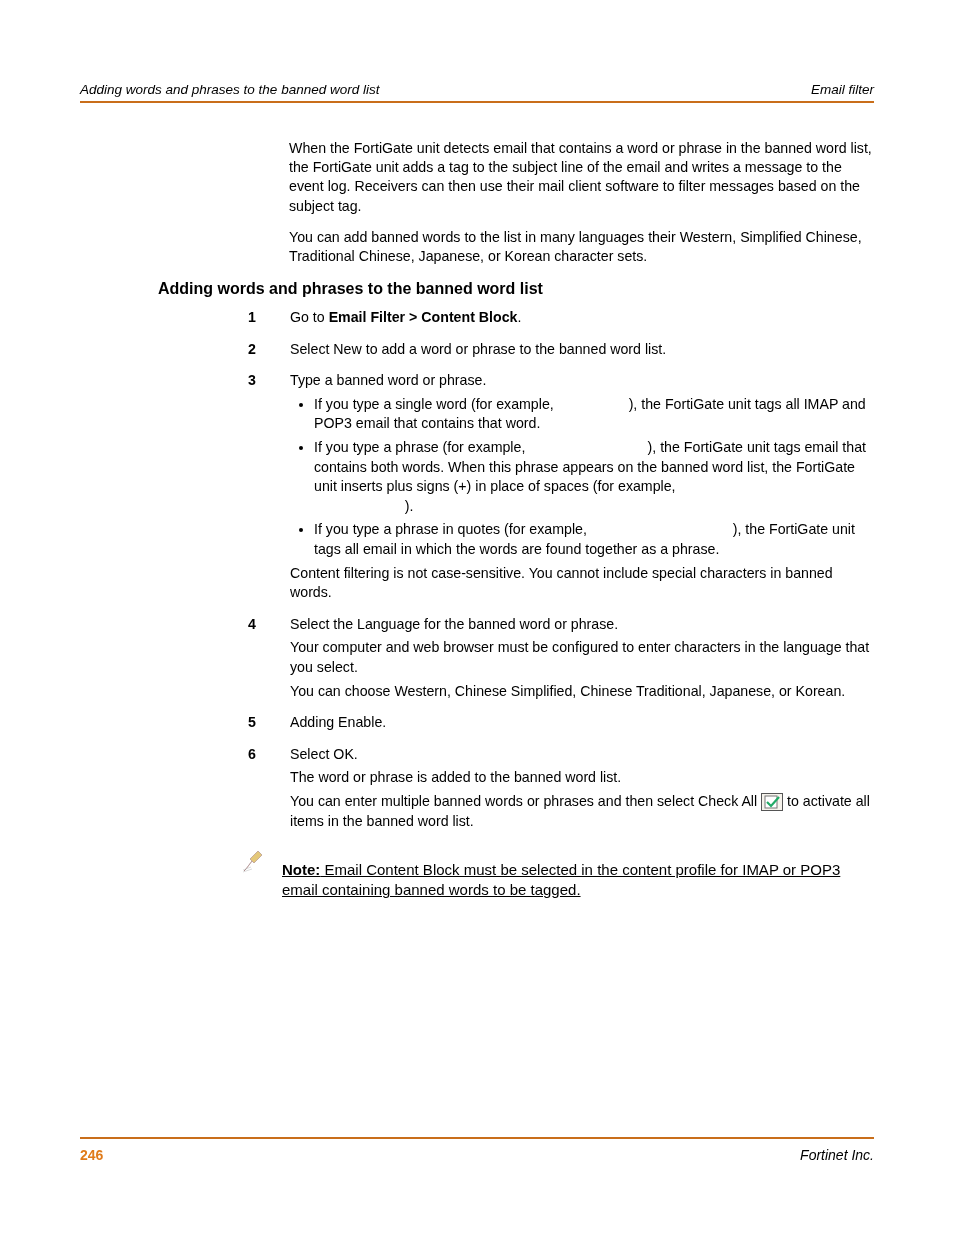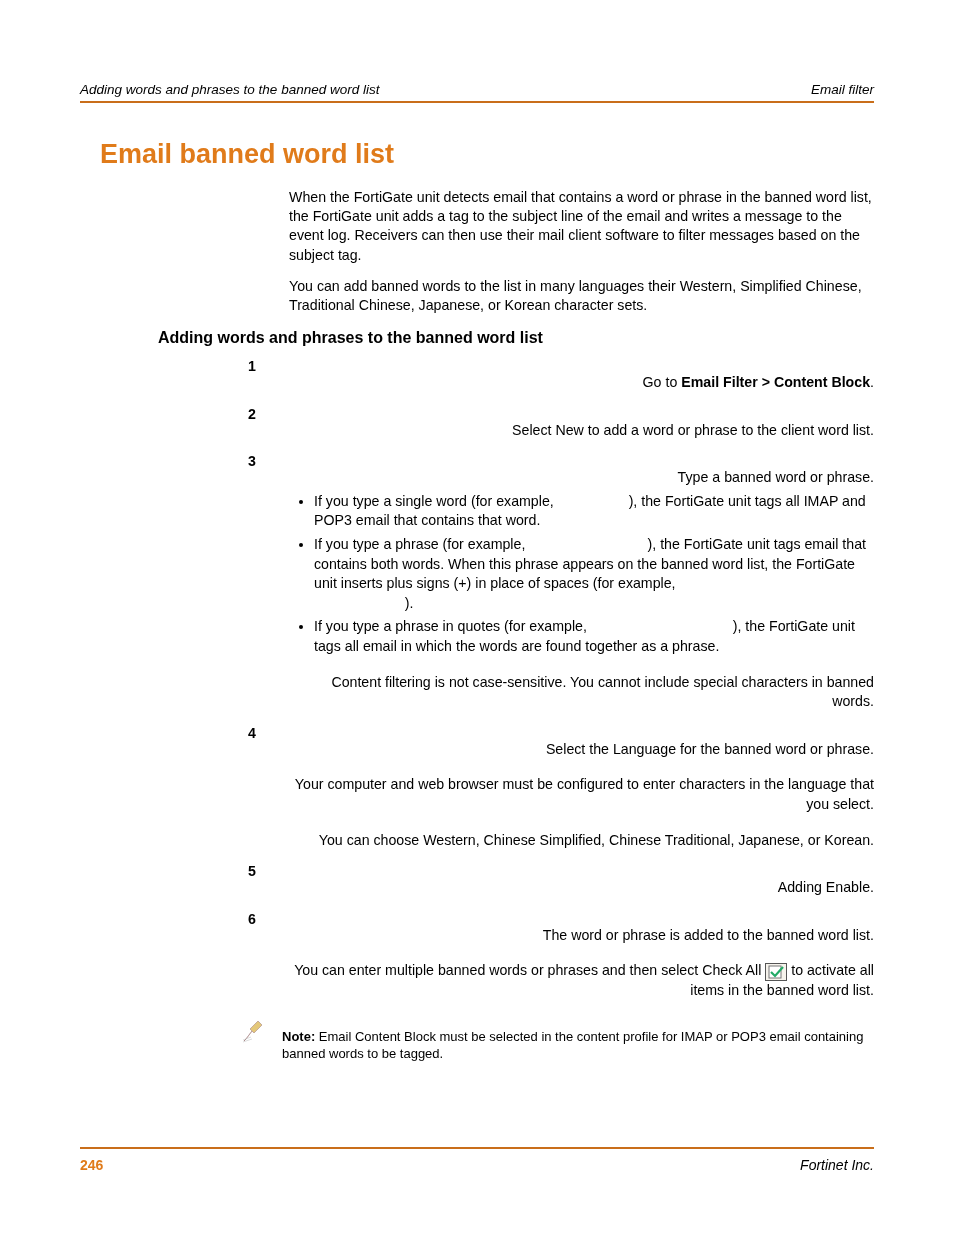--- a/index.html
+++ b/index.html
@@ -58,52 +58,53 @@
     margin-bottom: 8px;
   }
   .step-num {
     width: 42px;
     flex: 0 0 42px;
     text-align: left;
     font-weight: bold;
     padding-left: 10px;
   }
   .step-body { flex: 1; }
-  .step-body p { margin: 16px 0 4px 0; text-align: right; }
+  .step-body p { margin: 0 0 4px 0; }
   .bullets {
     list-style: disc;
     margin: 4px 0 4px 0;
     padding-left: 24px;
   }
   .bullets li { margin-bottom: 4px; }
   b { font-weight: bold; }
   .note-row {
     display: flex;
     margin-left: 158px;
     margin-top: 6px;
-    font-size: 13px;
+    font-size: 15px;
     line-height: 1.35;
+    text-decoration: underline;
   }
   .note-icon-col {
     width: 42px; flex: 0 0 42px;
     display:flex; align-items:flex-start; justify-content:flex-start;
     padding-left:2px;
   }
   .note-body { flex:1; padding-top:2px;}
   .check-icon {
     display: inline-block;
     vertical-align: middle;
     border: 1.5px solid #555;
     padding: 1px 2px;
     background: #f6f3ec;
     line-height: 0;
   }
   .footer {
     position: absolute;
-    left: 80px; right: 80px; bottom: 62px; text-align: right;
+    left: 80px; right: 80px; bottom: 72px; text-align: right;
   }
   .hr-footer {
     border: none;
     border-top: 2px solid #c96e1a;
     margin: 0 0 8px 0;
   }
   .footer-row {
     display: flex;
     justify-content: space-between;
     font-size: 14px;
@@ -115,42 +116,41 @@
 <body>
 
 <div class="page">
 
   <div class="header-row">
     <span>Adding words and phrases to the banned word list</span>
     <span>Email filter</span>
   </div>
   <hr class="hr-orange">
 
-  <div class="h1">Email banned word list</div>
 
   <div class="body-block">
     <p>When the FortiGate unit detects email that contains a word or phrase in the banned word list, the FortiGate unit adds a tag to the subject line of the email and writes a message to the event log. Receivers can then use their mail client software to filter messages based on the subject tag.</p>
     <p>You can add banned words to the list in many languages their Western, Simplified Chinese, Traditional Chinese, Japanese, or Korean character sets.</p>
   </div>
 
   <div class="h2">Adding words and phrases to the banned word list</div>
 
   <div class="steps">
 
     <div class="step">
       <div class="step-num">1</div>
       <div class="step-body">
         <p><span>Go to </span><b>Email Filter &gt; Content Block</b><span>.</span></p>
       </div>
     </div>
 
     <div class="step">
       <div class="step-num">2</div>
       <div class="step-body">
-        <p>Select New to add a word or phrase to the client word list.</p>
+        <p>Select New to add a word or phrase to the banned word list.</p>
       </div>
     </div>
 
     <div class="step">
       <div class="step-num">3</div>
       <div class="step-body">
         <p>Type a banned word or phrase.</p>
         <ul class="bullets">
           <li><span>If you type a single word (for example, </span><span style="white-space:pre">                  </span><span>), the FortiGate unit tags all IMAP and POP3 email that contains that word.</span></li>
           <li><span>If you type a phrase (for example, </span><span style="white-space:pre">                              </span><span>), the FortiGate unit tags email that contains both words. When this phrase appears on the banned word list, the FortiGate unit inserts plus signs (+) in place of spaces (for example, </span><br><span style="white-space:pre">                       </span><span>).</span></li>
@@ -172,20 +172,21 @@
     <div class="step">
       <div class="step-num">5</div>
       <div class="step-body">
         <p>Adding Enable.</p>
       </div>
     </div>
 
     <div class="step">
       <div class="step-num">6</div>
       <div class="step-body">
+        <p>Select OK.</p>
         <p>The word or phrase is added to the banned word list.</p>
         <p>
           <span>You can enter multiple banned words or phrases and then select Check All </span>
           <span class="check-icon">
             <svg width="16" height="14" viewBox="0 0 16 14">
               <rect x="1" y="1" width="12" height="12" fill="#fff" stroke="#777" stroke-width="1"></rect>
               <path d="M3 7 L7 11 L15 2" fill="none" stroke="#2a6" stroke-width="2.2"></path>
             </svg>
           </span>
           <span> to activate all items in the banned word list.</span>

